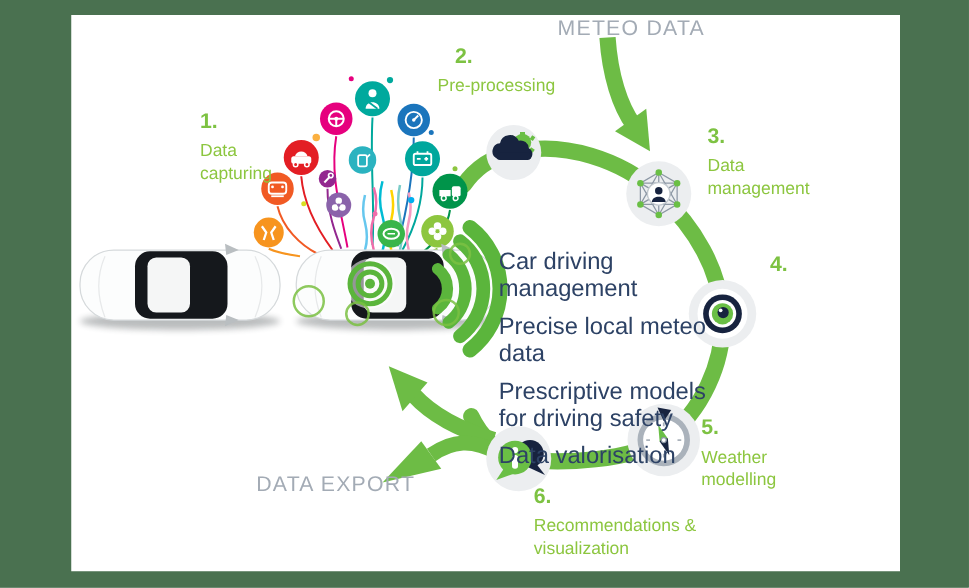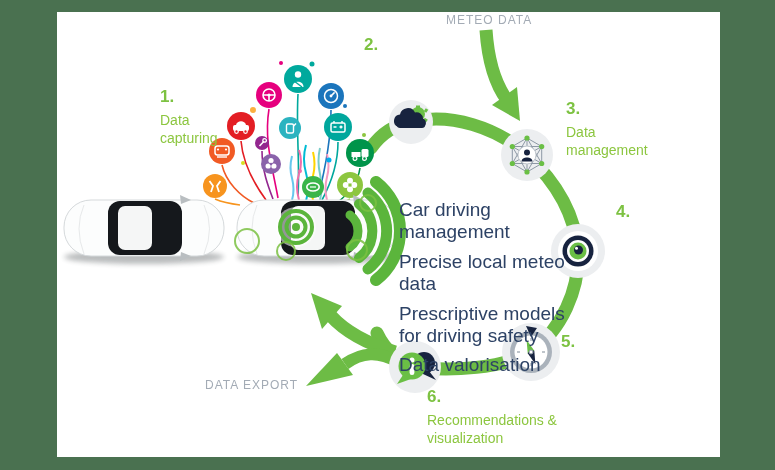--- a/index.html
+++ b/index.html
@@ -1,21 +1,21 @@
 <!DOCTYPE html>
 <html><head>
 <meta charset="utf-8">
 <style>
   html,body{margin:0;padding:0;background:#4a7150;}
   .stage{position:relative;width:775px;height:470px;background:#4a7150;overflow:hidden;
          font-family:"Liberation Sans",sans-serif;}
   .canvas{position:absolute;left:57px;top:12px;width:663px;height:445px;background:#ffffff;}
   svg.art{position:absolute;left:0;top:0;z-index:1;}
   .t{position:absolute;z-index:2;}
-  .muted{color:#a3abb5;font-size:12px;font-weight:500;letter-spacing:1px;}
+  .muted{color:#a3abb5;font-size:17px;font-weight:500;letter-spacing:1px;}
   .meteo{left:446px;top:13px;}
   .export{left:205px;top:378px;}
   .step{position:absolute;z-index:2;}
   .step .num{font-size:17px;font-weight:700;color:#7dc242;line-height:1;}
   .step .lbl{margin-top:7px;font-size:14px;color:#8cc63f;line-height:1.28;}
   .s1{left:160px;top:88px;width:82px;}
   .s2{left:350px;top:36px;width:122px;}
   .s2 .num{margin-left:14px;}
   .s3{left:566px;top:100px;width:92px;}
   .s4{left:616px;top:203px;width:104px;}
@@ -277,30 +277,32 @@
 
   <div class="t muted meteo">METEO DATA</div>
   <div class="t muted export">DATA EXPORT</div>
 
   <div class="step s1">
     <div class="num">1.</div>
     <div class="lbl">Data capturing</div>
   </div>
   <div class="step s2">
     <div class="num">2.</div>
+    <div class="lbl">Pre-processing</div>
   </div>
   <div class="step s3">
     <div class="num">3.</div>
     <div class="lbl">Data management</div>
   </div>
   <div class="step s4">
     <div class="num">4.</div>
   </div>
   <div class="step s5">
     <div class="num">5.</div>
+    <div class="lbl">Weather modelling</div>
   </div>
   <div class="step s6">
     <div class="num">6.</div>
     <div class="lbl">Recommendations &amp; visualization</div>
   </div>
 
   <div class="center-list">
     <div>Car driving management</div>
     <div>Precise local meteo data</div>
     <div>Prescriptive models for driving safety</div>

